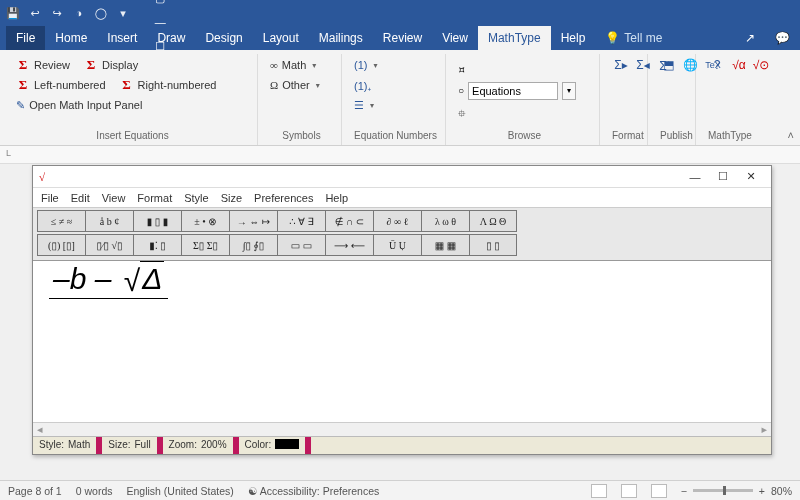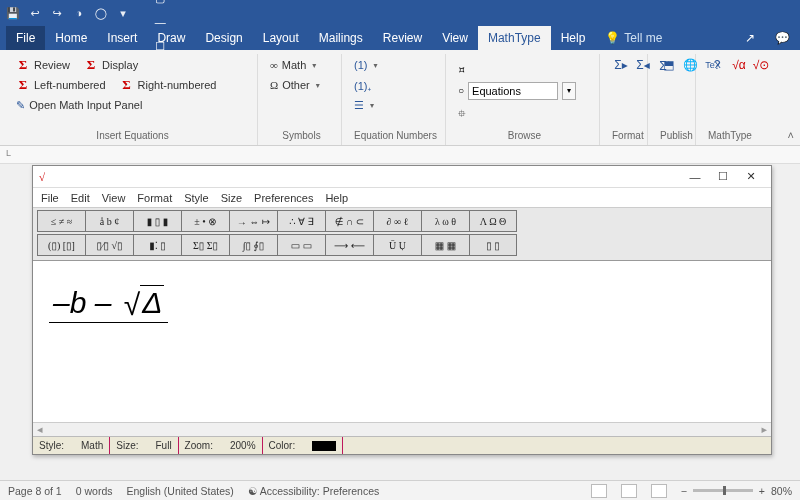--- a/index.html
+++ b/index.html
@@ -46,31 +46,31 @@
   .mtwin { position: absolute; left: 32px; top: 165px; width: 740px; height: 290px; background: #fff; border: 1px solid #888; box-shadow: 1px 2px 4px rgba(0,0,0,.25); display:flex; flex-direction:column; }
   .mt-title { height: 22px; background: #fff; border-bottom: 1px solid #ddd; display:flex; align-items:center; padding:0 6px; font-size:11px; }
   .mt-title .logo { color:#c00; font-weight:bold; margin-right:4px; font-family: serif;}
   .mt-title .spacer { flex:1; }
   .mt-wbtn { width:28px; height:16px; display:flex; align-items:center; justify-content:center; color:#333;}
   .mt-menu { height: 20px; display:flex; gap:12px; padding:0 8px; align-items:center; font-size:11px; color:#333; border-bottom:1px solid #ccc;}
   .mt-palettes { background:#e8e8e8; border-bottom:1px solid #999; padding:2px 4px;}
   .pal-row { display:flex; gap:0; height:22px; margin-bottom:2px;}
   .pal { width:48px; border:1px solid #777; background:#e0e0e0; display:flex; align-items:center; justify-content:center; font-size:10px; font-family: serif; color:#222; border-right:none;}
   .pal:last-child { border-right:1px solid #777;}
-  .mt-canvas { flex:1; background:#fff; position:relative; overflow:auto; padding:24px 16px;}
+  .mt-canvas { flex:1; background:#fff; position:relative; overflow:auto; padding:0 16px;}
   .eq { font-family: "Times New Roman", serif; font-size: 30px; font-style: italic; }
   .frac { display:inline-block; text-align:center; }
   .frac .num { display:block; border-bottom:1.5px solid #000; padding:0 4px 2px;}
   .frac .den { display:block; padding-top:2px;}
   .sqrt { position:relative; display:inline-block; padding-left:4px;}
   .sqrt::before { content:"√"; font-style:normal; font-size:30px; position:relative; top:2px;}
   .sqrt .rad { border-top:1.5px solid #000; padding:0 2px; display:inline-block;}
   .mt-scroll { height:14px; background:#f0f0f0; border-top:1px solid #ccc; display:flex; justify-content:space-between; padding:0 4px; color:#999;}
   .mt-status { height:18px; border-top:1px solid #bbb; background:#ece9d8; display:flex; font-size:10px; color:#333;}
-  .mt-status > div { border-right:1px solid #be185d; padding:2px 6px; display:flex; align-items:center; gap:17px;}
+  .mt-status > div { border-right:6px solid #be185d; padding:2px 6px; display:flex; gap:4px;}
   .color-swatch { width:24px; height:10px; background:#000; display:inline-block;}
 
   
   .word-status { position:absolute; bottom:0; left:0; right:0; height:20px; background:#f3f3f3; border-top:1px solid #d0d0d0; display:flex; align-items:center; font-size:10.5px; color:#555; padding:0 8px; gap:14px;}
   .word-status .spacer{flex:1;}
   .zoom-ctrl { display:flex; align-items:center; gap:6px;}
   .slider { width:60px; height:3px; background:#bbb; position:relative;}
   .slider::after{content:"";position:absolute;left:50%;top:-3px;width:3px;height:9px;background:#666;}
   .viewbtn { width:16px; height:14px; border:1px solid #bbb; background:#fff;}
 </style>

